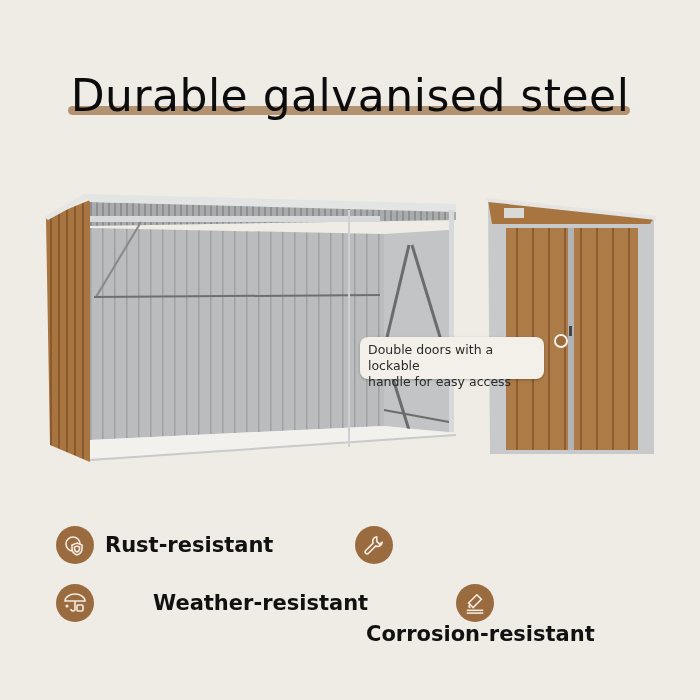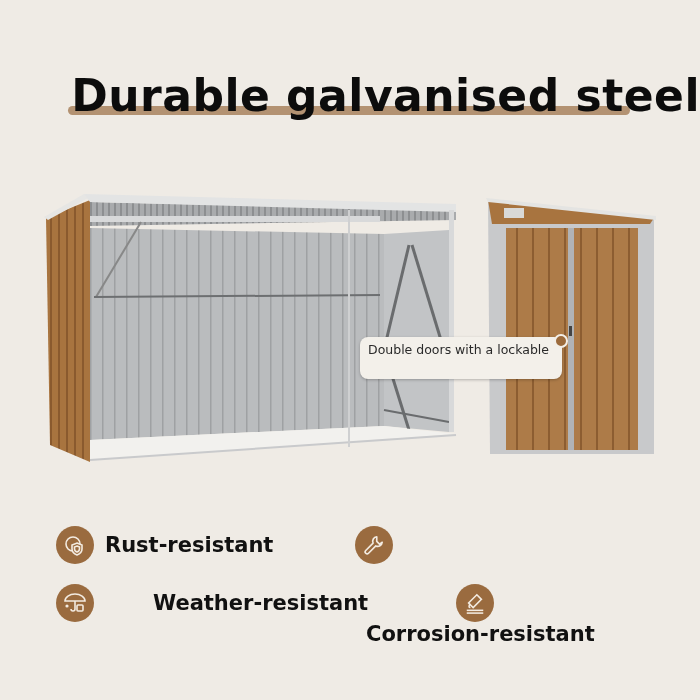--- a/index.html
+++ b/index.html
@@ -8,29 +8,29 @@
     background: #efebe5;
     font-family: "DejaVu Sans", sans-serif;
     position: relative;
   }
   .title-wrap { position: absolute; left: 0; top: 70px; width: 700px; height: 60px; }
   .title-bar {
     position: absolute; left: 68px; top: 36px; width: 562px; height: 9px;
     background: #b39272; border-radius: 5px;
   }
   .title {
-    position: absolute; left: 0; top: 0; width: 700px; text-align: right;
-    font-weight: bold; font-size: 44px; color: #0c0c0c; letter-spacing: 0.5px;
+    position: absolute; left: 0; top: 0; width: 700px; text-align: center;
+    font-weight: normal; font-size: 44px; color: #0c0c0c; letter-spacing: 0.5px;
     line-height: 52px;
   }
   
   .shed1 { position: absolute; left: 44px; top: 190px; width: 416px; height: 272px; }
   .shed2 { position: absolute; left: 486px; top: 196px; width: 172px; height: 264px; }
   .callout {
-    position: absolute; left: 360px; top: 337px; width: 202px; height: 42px;
+    position: absolute; left: 360px; top: 337px; width: 184px; height: 42px;
     background: #f3f0ea; border-radius: 8px;
     box-shadow: 0 1px 3px rgba(0,0,0,0.25);
     padding: 5px 8px; font-size: 12.5px; line-height: 16px; color: #2a2a2a;
   }
   .callout-dot {
     position: absolute; left: 554px; top: 334px; width: 14px; height: 14px;
     border-radius: 50%; background: #9c6b3c; border: 2px solid #f3efe8;
   }
   .feature {
     position: absolute; display: flex; align-items: center;
@@ -104,20 +104,21 @@
   <polygon points="0,2 170,20 170,24 2,6" fill="#e4e4e2"></polygon>
   <rect x="18" y="12" width="20" height="10" fill="#d9d9d7"></rect>
   <rect x="20" y="32" width="62" height="222" fill="url(#door)"></rect>
   <rect x="88" y="32" width="64" height="222" fill="url(#door)"></rect>
   <rect x="82" y="32" width="6" height="222" fill="#b1b3b5"></rect>
   <rect x="83" y="130" width="3" height="10" fill="#444"></rect>
 </svg>
 
 <div class="callout">
   <div>Double doors with a lockable</div>
+  <div>handle for easy access</div>
 </div>
 <div class="callout-dot"></div>
 
 <div class="feature" style="left:56px; top:526px;">
   <span class="ico">
     <svg width="24" height="24" viewBox="0 0 24 24" fill="none" stroke="#f3ebe1" stroke-width="1.6">
       <circle cx="10" cy="11" r="7"></circle>
       <path d="M14 10 l5 2 v4 c0 3 -2.5 5 -5 6 c-2.5 -1 -5 -3 -5 -6 v-4 z" fill="#9a6b3f"></path>
       <path d="M14 13 l2.5 1 v2 c0 1.5 -1 2.5 -2.5 3 c-1.5 -0.5 -2.5 -1.5 -2.5 -3 v-2 z"></path>
     </svg>

